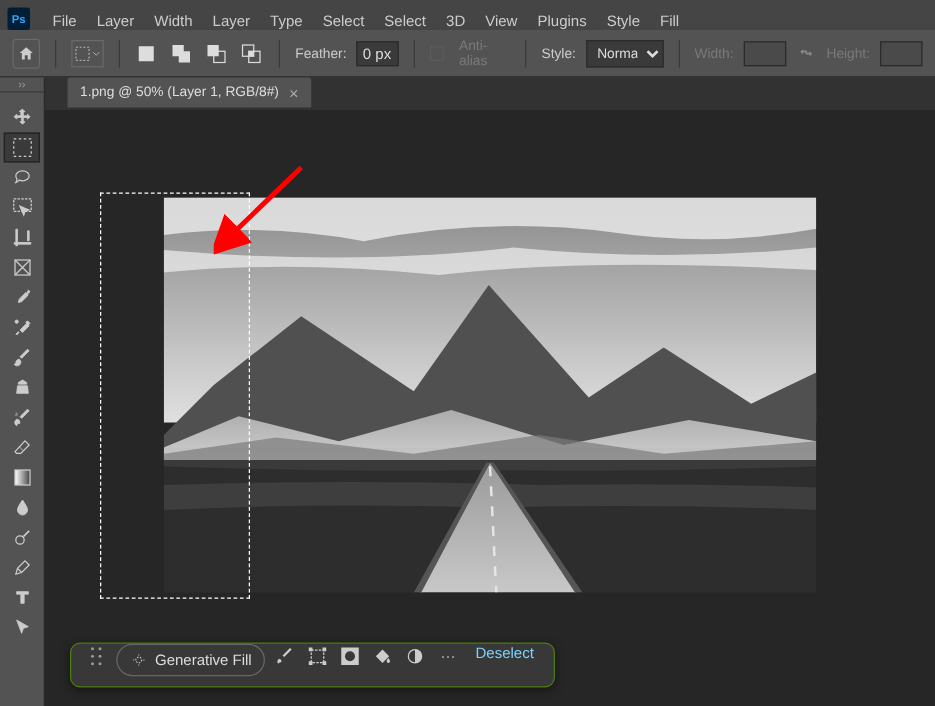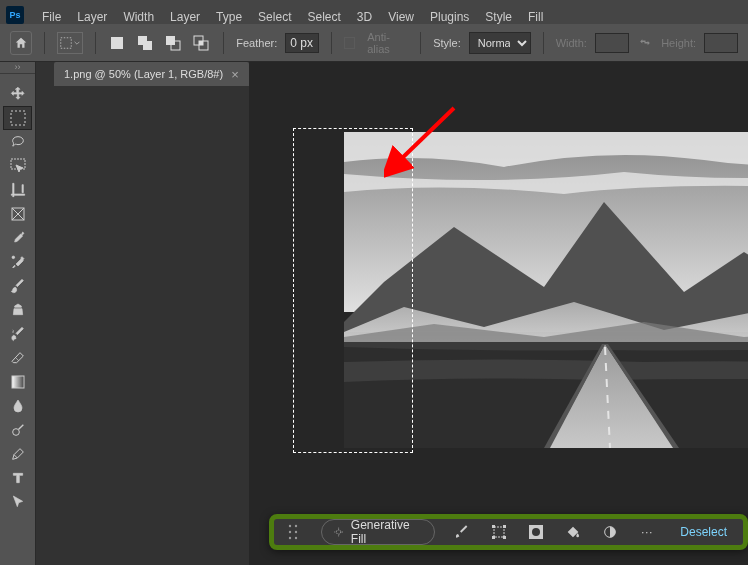--- a/index.html
+++ b/index.html
@@ -26,25 +26,25 @@
 .toolbar .tool.active{background:#3a3a3a;border:1px solid #222}
 .toolbar .tool svg{width:16px;height:16px;fill:#ccc;stroke:#ccc}
 .canvastabs{height:26px;background:#323232;display:flex;align-items:flex-start;padding-left:18px}
 .canvastabs .tab{background:#535353;height:24px;padding:0 10px;display:flex;align-items:center;font-size:11px;color:#ddd;gap:8px;border-top-left-radius:2px;border-top-right-radius:2px}
 .canvastabs .tab .x{font-size:13px;color:#aaa}
 .canvasarea{flex:1;background:#262626;position:relative;overflow:hidden}
 .canvas{position:absolute;left:95px;top:70px;width:522px;height:316px}
 .canvas svg.img{width:100%;height:100%;display:block}
 .selbox{position:absolute;left:44px;top:66px;width:120px;height:325px;border:1px dashed #fff;pointer-events:none}
 .arrow{position:absolute;left:135px;top:40px;pointer-events:none}
-.ctxbar{position:absolute;left:20px;bottom:15px;height:36px;background:#383838;border:5px solid #4d7c0f;border-radius:8px;display:flex;align-items:center;padding:0 10px;gap:18px;font-size:12px;box-shadow:0 2px 8px rgba(0,0,0,.5)}
+.ctxbar{position:absolute;left:20px;bottom:15px;height:36px;background:#383838;border:1px solid #4d7c0f;border-radius:8px;display:flex;padding:0 10px;gap:6px;font-size:12px;box-shadow:0 2px 8px rgba(0,0,0,.5)}
 .ctxbar .btn{height:26px;padding:0 10px;display:flex;align-items:center;gap:6px;border:1px solid #666;border-radius:14px;color:#ddd;font-size:12px}
 .ctxbar .icn{width:20px;height:20px;display:flex;align-items:center;justify-content:center;color:#ccc}
 .ctxbar .plain{color:#7dd3fc;padding:0 6px}
-.workarea{flex:1;display:flex;}
+.workarea{flex:1;display:flex;flex-direction:column}
 </style>
 </head>
 <body>
 
 <div class="menubar">
   <div class="logo">Ps</div>
   <span>File</span>
   <span>Layer</span>
   <span>Width</span>
   <span>Layer</span>

